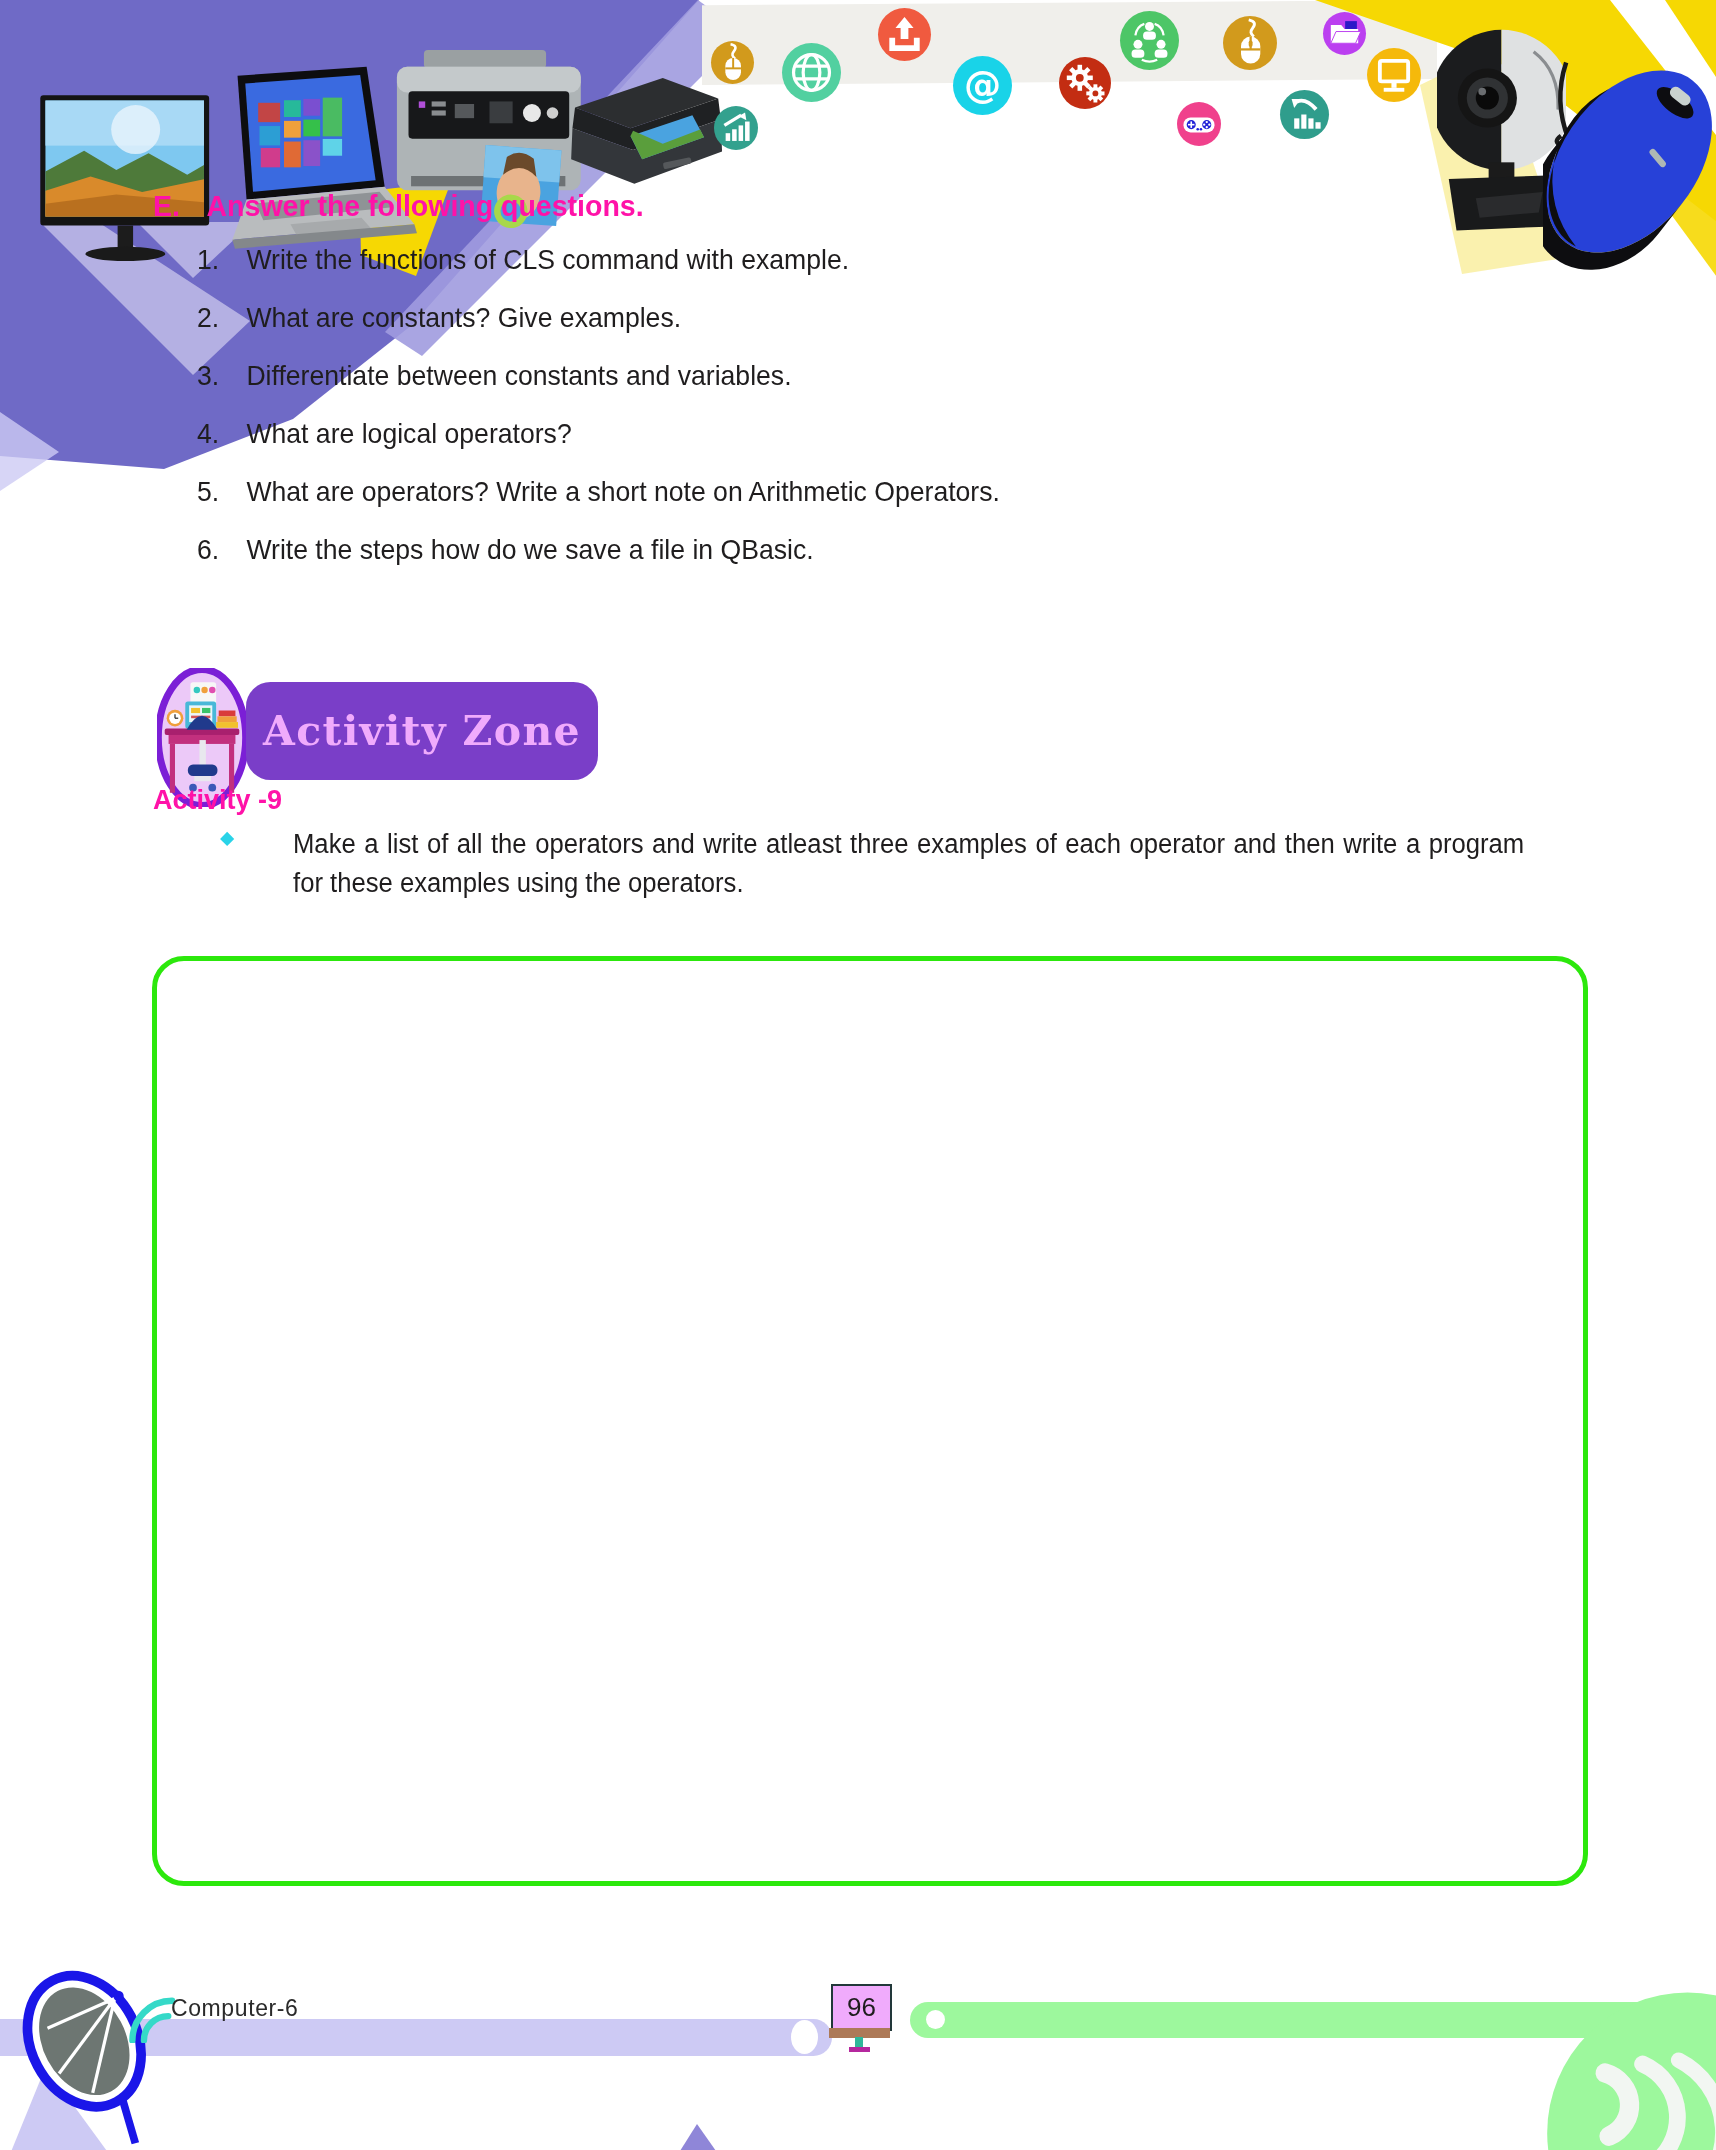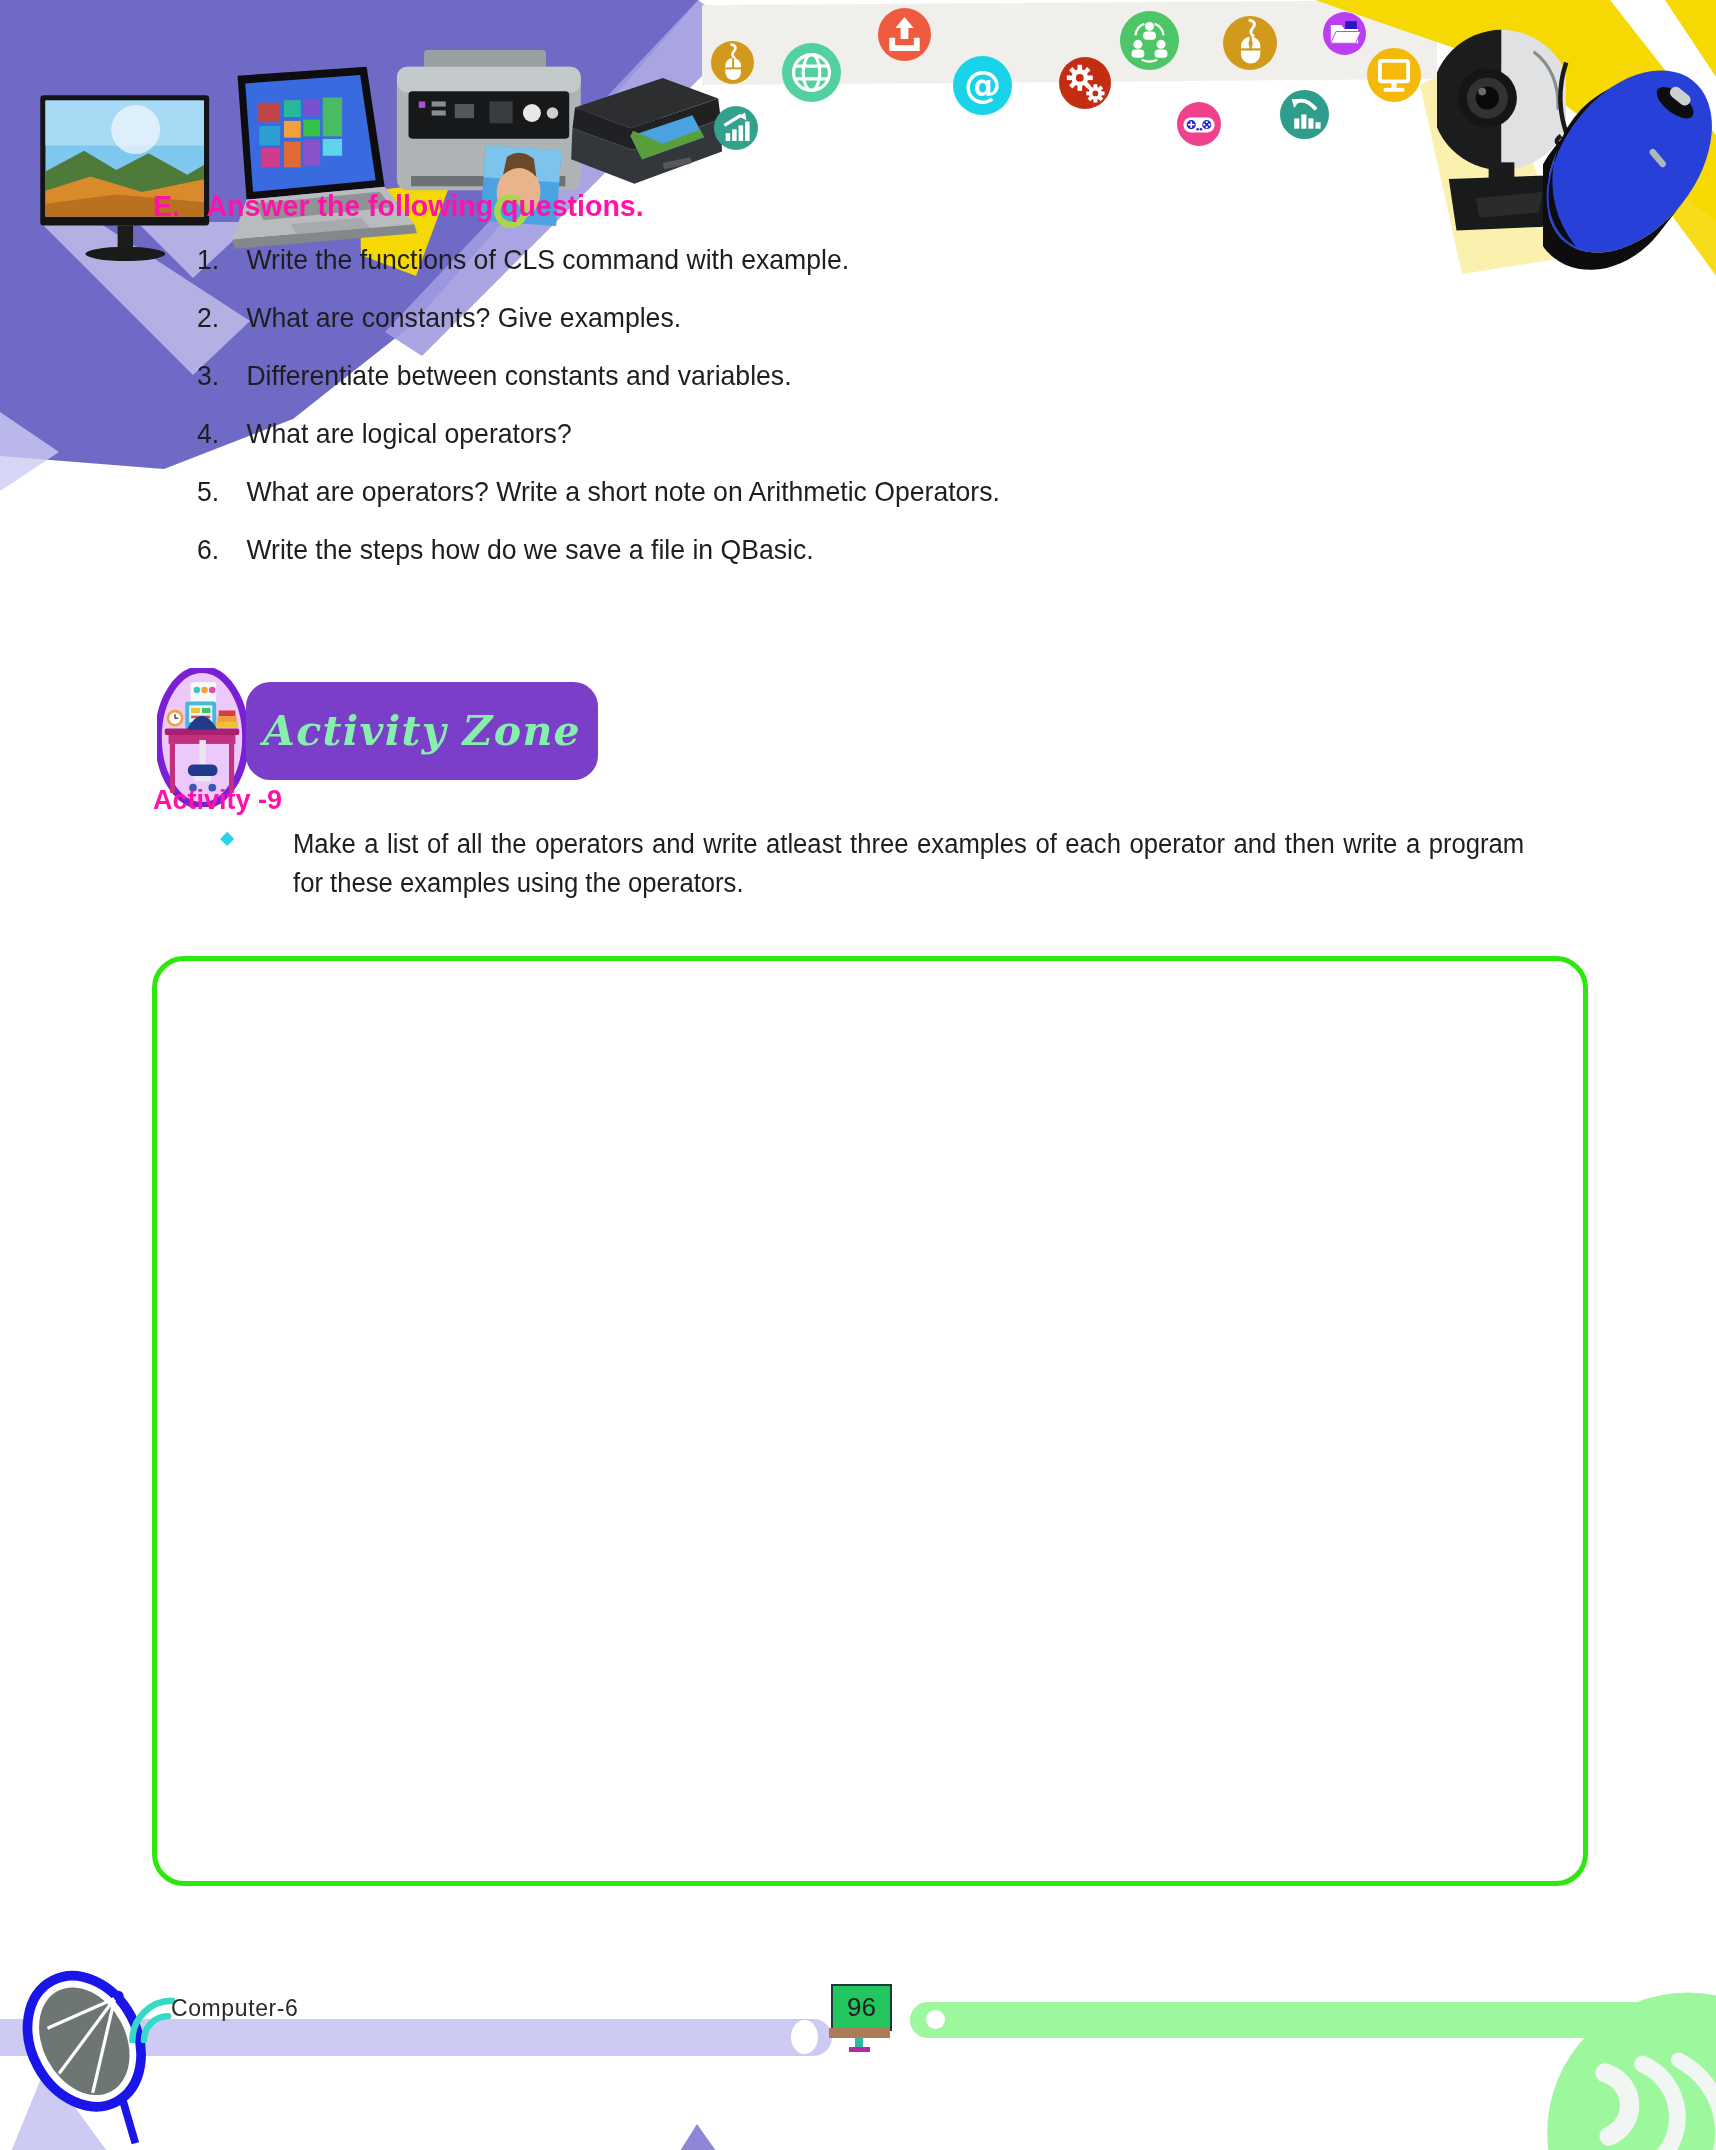--- a/index.html
+++ b/index.html
@@ -34,33 +34,33 @@
   .icon-circle{position:absolute;border-radius:50%;display:flex;align-items:center;justify-content:center;}
   
   .cond{transform:scaleX(.95);transform-origin:left top;}
   #section-heading{left:153px;top:189px;font-size:30px;font-weight:bold;color:#FF12A8;
     display:flex;gap:28px;white-space:nowrap;}
   .qrow{position:absolute;left:197px;display:flex;font-size:28px;line-height:34px;color:#1F1D1E;white-space:nowrap;}
   .qnum{width:52px;}
   #az-banner{left:246px;top:682px;width:352px;height:98px;background:#7A3EC8;border-radius:24.5px;
     display:flex;align-items:center;justify-content:center;}
   #az-banner-title{font-family:"DejaVu Serif","Liberation Serif",serif;font-weight:bold;font-size:41px;
-    color:#86efac;letter-spacing:1.3px;white-space:nowrap;font-style:italic;}
+    color:#f0abfc;letter-spacing:1.3px;white-space:nowrap;}
   #activity-label{left:153px;top:785px;font-size:27px;font-weight:bold;color:#FF12A8;white-space:nowrap;}
   #bullet-diamond{left:222px;top:834px;width:10.3px;height:10.3px;background:#29D3E8;transform:rotate(45deg);}
   #bullet-text{left:293px;top:825px;width:1296px;font-size:27px;line-height:39px;color:#1F1D1E;
     text-align:justify;}
   #green-box{left:152px;top:956px;width:1426px;height:920px;border:5.2px solid #2CE80C;border-radius:32px;background:#ffffff;}
   
   #footer-lavender-bar{left:0;top:2019px;width:832px;height:37px;background:#CDCAF4;border-radius:0 18.7px 18.7px 0;}
   #lavender-bar-dot{left:791px;top:2020px;width:27px;height:34px;background:#ffffff;border-radius:50%;}
   #footer-green-bar{left:910px;top:2002px;width:806px;height:36px;background:#9DF89D;border-radius:18px 0 0 18px;}
   #green-bar-dot{left:926px;top:2010px;width:19.3px;height:19.3px;background:#ffffff;border-radius:50%;}
   #book-title{left:171px;top:1995px;font-size:23px;color:#2A2A2A;letter-spacing:0.6px;white-space:nowrap;}
-  #page-sign-box{left:831px;top:1984px;width:57px;height:43px;background:#22c55e;border:2.6px solid #22383A;
+  #page-sign-box{left:831px;top:1984px;width:57px;height:43px;background:#f0abfc;border:2.6px solid #22383A;
     display:flex;align-items:center;justify-content:center;font-size:26px;color:#1F1D1E;}
   #page-sign-base{left:829px;top:2028px;width:61px;height:9.7px;background:#AD7A58;}
   #page-sign-stem{left:855px;top:2037px;width:8.4px;height:10.3px;background:#2FB89A;}
   #page-sign-foot{left:849px;top:2047px;width:20.6px;height:4.5px;background:#B5289E;}
   #bottom-purple-triangle{left:680px;top:2124px;width:36px;height:27px;background:#8F86D8;
     clip-path:polygon(0 27px,17px 0,36px 27px);}
 </style>
 </head>
 <body>
 

